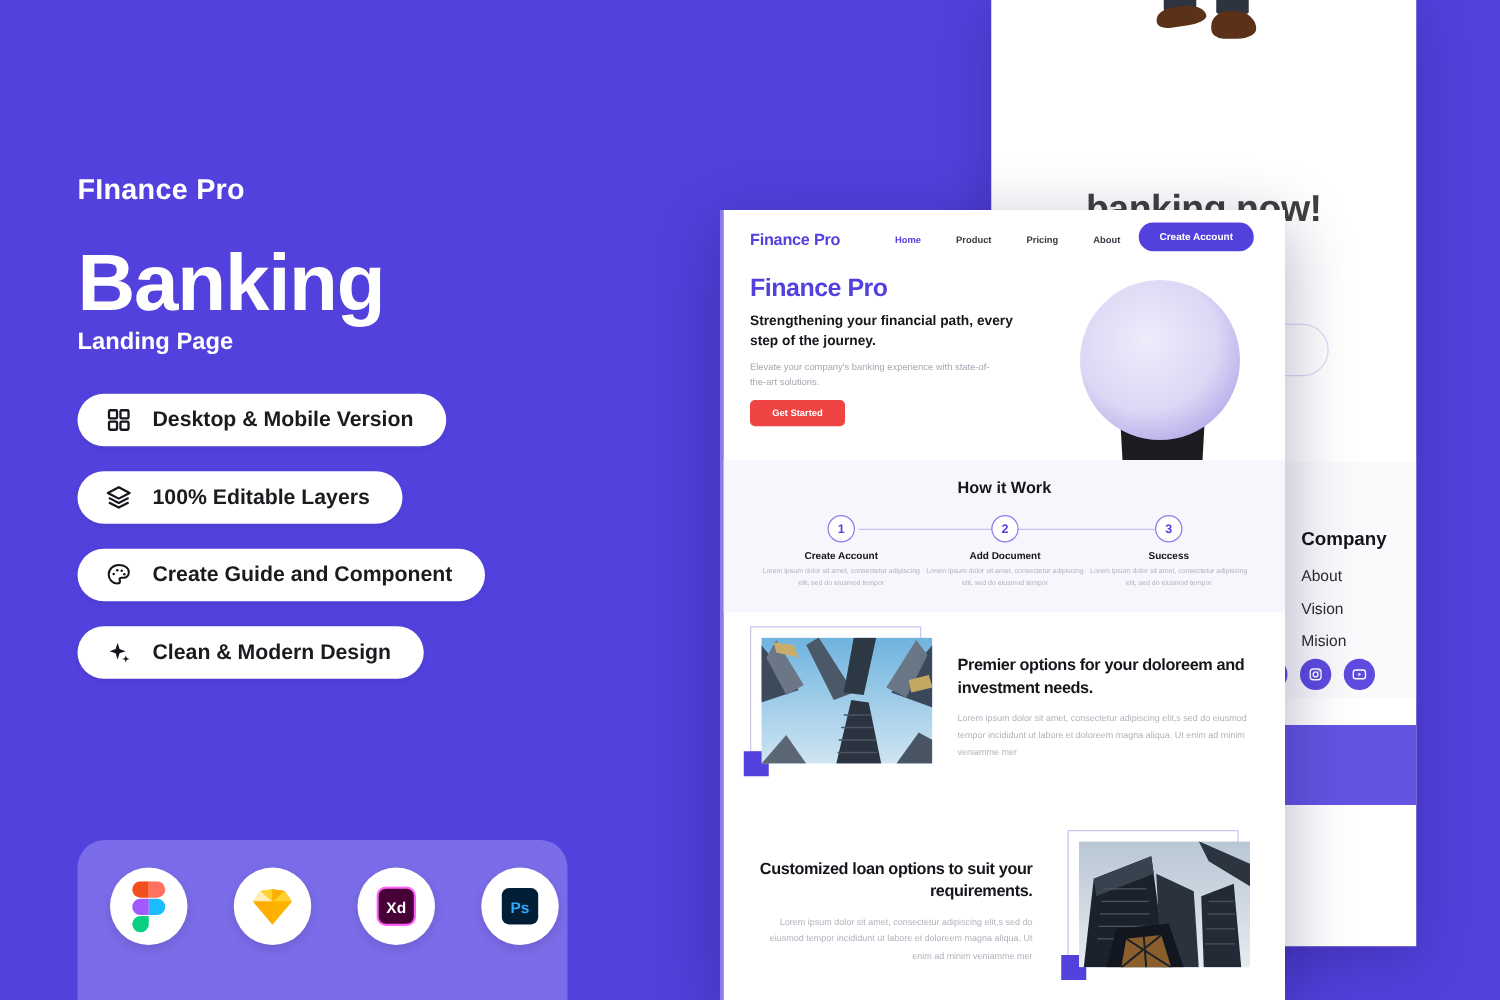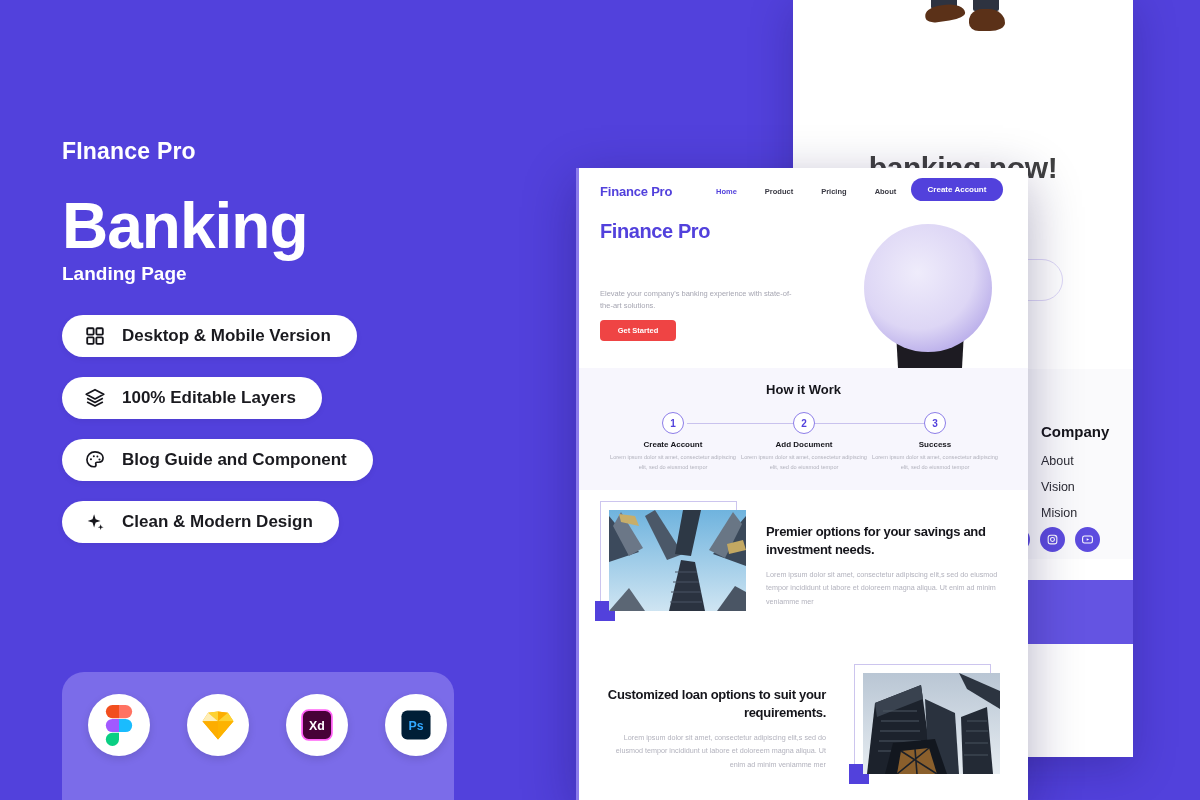--- a/index.html
+++ b/index.html
@@ -229,21 +229,21 @@
     <div class="pill">
       <span class="pill-icon">
         <svg viewBox="0 0 24 24" width="22" height="22" fill="none" stroke="#15151b" stroke-width="1.8">
           <path d="M12 3.2c-4.9 0-8.8 3.7-8.8 8.4 0 4.6 3.6 7.8 7.6 7.8 1.6 0 2.3-.9 2.3-1.9 0-.7-.4-1.1-.4-1.7 0-.8.6-1.4 1.5-1.4h1.8c2.8 0 4.8-2 4.8-4.8 0-3.7-3.6-6.4-8.8-6.4z"></path>
           <circle cx="7.6" cy="11.2" r="1.1" fill="#15151b" stroke="none"></circle>
           <circle cx="10.7" cy="7.8" r="1.1" fill="#15151b" stroke="none"></circle>
           <circle cx="14.6" cy="8.2" r="1.1" fill="#15151b" stroke="none"></circle>
           <circle cx="16.9" cy="11.4" r="1.1" fill="#15151b" stroke="none"></circle>
         </svg>
       </span>
-      <span class="pill-label">Blog Guide and Component</span>
+      <span class="pill-label">Create Guide and Component</span>
     </div>
 
     <div class="pill">
       <span class="pill-icon">
         <svg viewBox="0 0 24 24" width="22" height="22" fill="#15151b">
           <path d="M11 3.5 L12.7 9 L18 10.8 L12.7 12.6 L11 18 L9.3 12.6 L4 10.8 L9.3 9 Z"></path>
           <path d="M18.2 14.4 L19 16.8 L21.4 17.6 L19 18.4 L18.2 20.8 L17.4 18.4 L15 17.6 L17.4 16.8 Z"></path>
         </svg>
       </span>
       <span class="pill-label">Clean &amp; Modern Design</span>
@@ -358,20 +358,21 @@
       <span class="mf-link active">Home</span>
       <span class="mf-link">Product</span>
       <span class="mf-link">Pricing</span>
       <span class="mf-link">About</span>
       <span class="mf-link">Blog</span>
     </div>
     <div class="mf-cta">Create Account</div>
   </div>
 
   <div class="mf-hero-title">Finance Pro</div>
+  <div class="mf-hero-sub">Strengthening your financial path, every step of the journey.</div>
   <div class="mf-hero-body">Elevate your company's banking experience with state-of-the-art solutions.</div>
   <div class="mf-hero-btn">Get Started</div>
 
   <div class="mf-hero-img">
     <div class="mf-halo"></div>
     <svg width="160" height="148" viewBox="0 0 160 148">
 
       <ellipse cx="80" cy="34" rx="16" ry="19" fill="#8d6246"></ellipse>
       <path d="M64 28c1-11 7-16 16-16s15 5 16 16c-3-5-8-7-16-7s-13 2-16 7z" fill="#231a14"></path>
 
@@ -442,21 +443,21 @@
         <path d="M46 0 L74 44 L58 50 L36 6 Z" fill="#4b5868"></path>
         <path d="M74 0 L66 44 L82 46 L92 0 Z" fill="#2d3845"></path>
         <path d="M60 101 L72 50 L86 52 L96 101 Z" fill="#2b3340"></path>
         <path d="M66 62 h22 M64 72 h26 M62 82 h30 M61 92 h32" stroke="#4b5564" stroke-width="1.2"></path>
         <path d="M0 101 L20 78 L36 101 Z" fill="#5b6674"></path>
         <path d="M108 101 L126 76 L137 82 L137 101 Z" fill="#4a5564"></path>
       </svg>
     </div>
   </div>
   <div class="mf-f1-text">
-    <div class="mf-f-head">Premier options for your savings and investment needs.</div>
+    <div class="mf-f-head">Premier options for your doloreem and investment needs.</div>
     <div class="mf-f-body">Lorem ipsum dolor sit amet, consectetur adipiscing elit,s sed do eiusmod tempor incididunt ut labore et doloreem magna aliqua. Ut enim ad minim veniamme mer</div>
   </div>
 
   <div class="mf-f2-img">
     <div class="img-frame"></div>
     <div class="img-sq"></div>
     <div class="img-photo">
       <svg width="137" height="101" viewBox="0 0 137 101">
         <defs>
           <linearGradient id="sky2" x1="0" y1="0" x2="0" y2="1">

